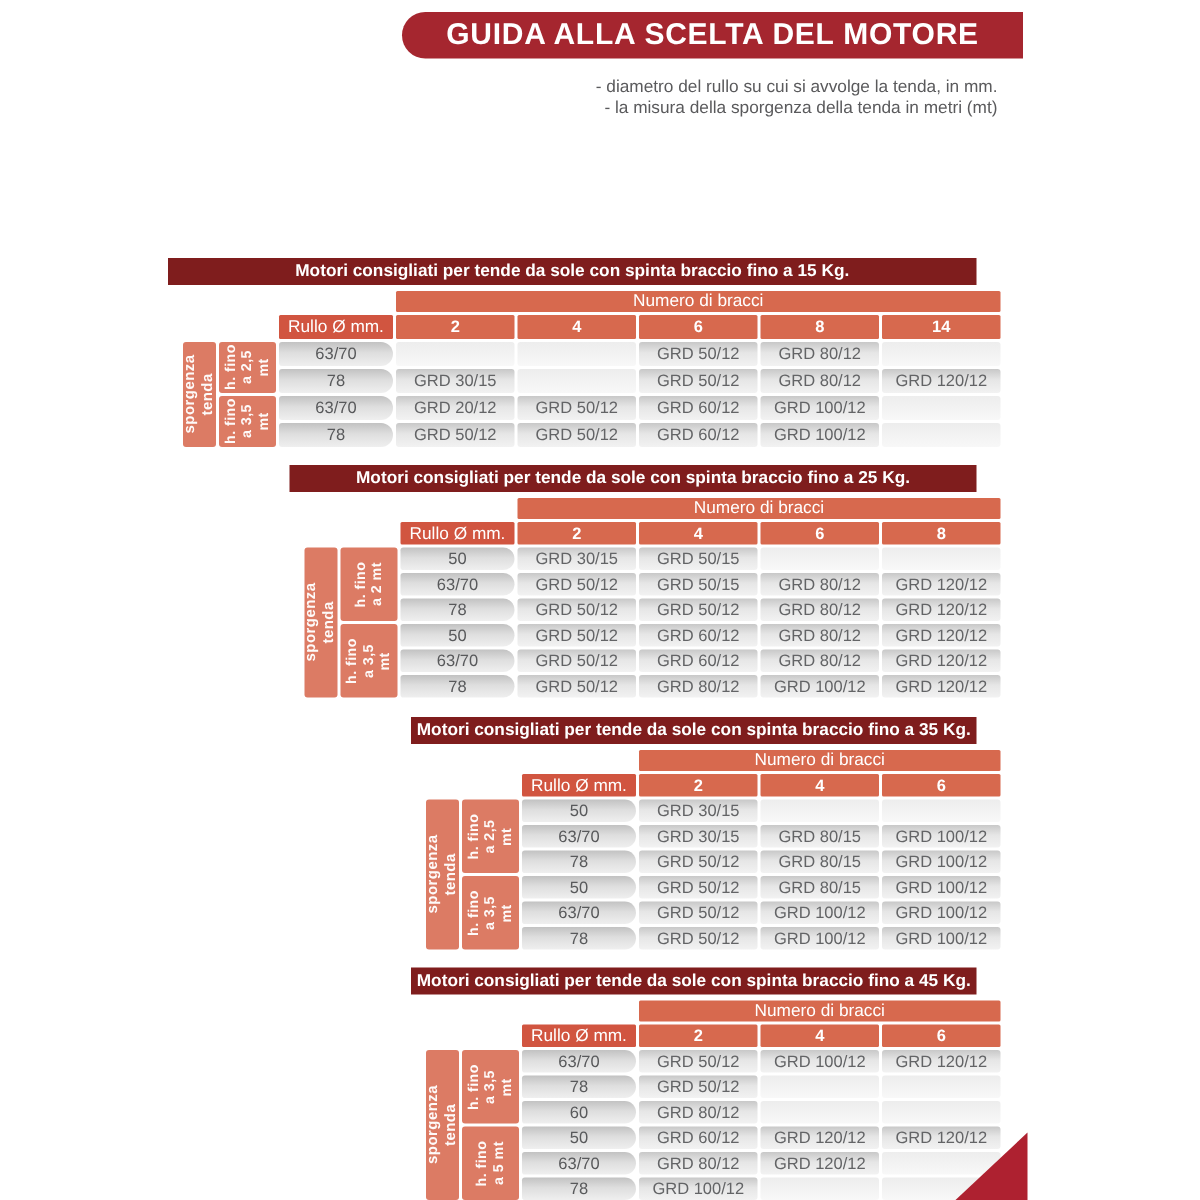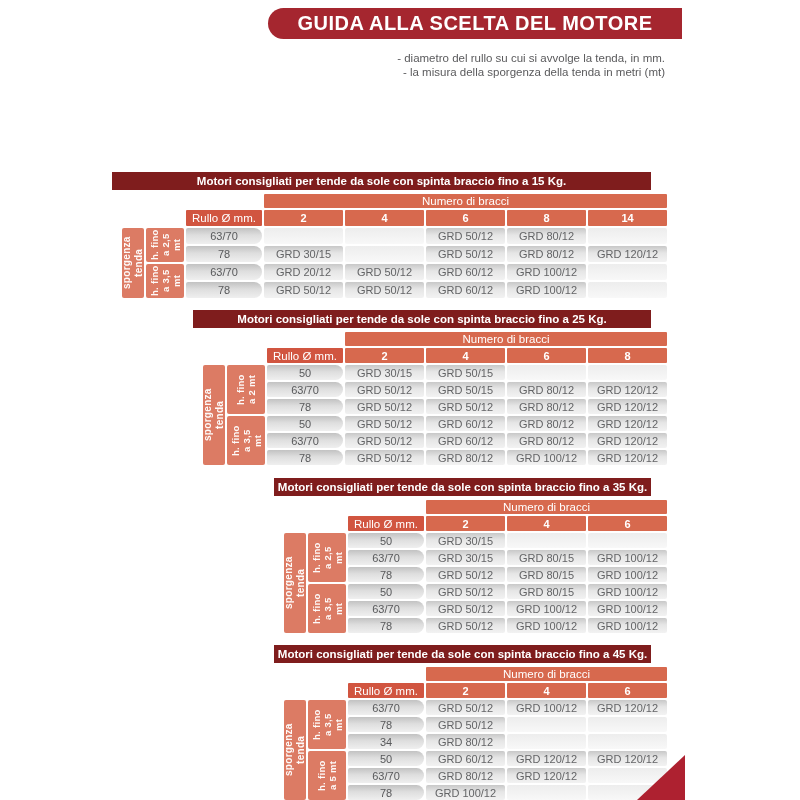--- a/index.html
+++ b/index.html
@@ -239,21 +239,21 @@
 a 3,5
 mt</div>
           <div class="cell lab" style="grid-area: 3 / 3;">63/70</div>
           <div class="cell" style="grid-area: 3 / 4;">GRD 50/12</div>
           <div class="cell" style="grid-area: 3 / 5;">GRD 100/12</div>
           <div class="cell" style="grid-area: 3 / 6;">GRD 120/12</div>
           <div class="cell lab" style="grid-area: 4 / 3;">78</div>
           <div class="cell" style="grid-area: 4 / 4;">GRD 50/12</div>
           <div class="cell empty" style="grid-area: 4 / 5;"></div>
           <div class="cell empty" style="grid-area: 4 / 6;"></div>
-          <div class="cell lab" style="grid-area: 5 / 3;">34</div>
+          <div class="cell lab" style="grid-area: 5 / 3;">60</div>
           <div class="cell" style="grid-area: 5 / 4;">GRD 80/12</div>
           <div class="cell empty" style="grid-area: 5 / 5;"></div>
           <div class="cell empty" style="grid-area: 5 / 6;"></div>
           <div class="vlab" style="grid-area: 6 / 2 / span 3; line-height: 11px; font-size: 9.5px;">h. fino
 a 5 mt</div>
           <div class="cell lab" style="grid-area: 6 / 3;">50</div>
           <div class="cell" style="grid-area: 6 / 4;">GRD 60/12</div>
           <div class="cell" style="grid-area: 6 / 5;">GRD 120/12</div>
           <div class="cell" style="grid-area: 6 / 6;">GRD 120/12</div>
           <div class="cell lab" style="grid-area: 7 / 3;">63/70</div>

